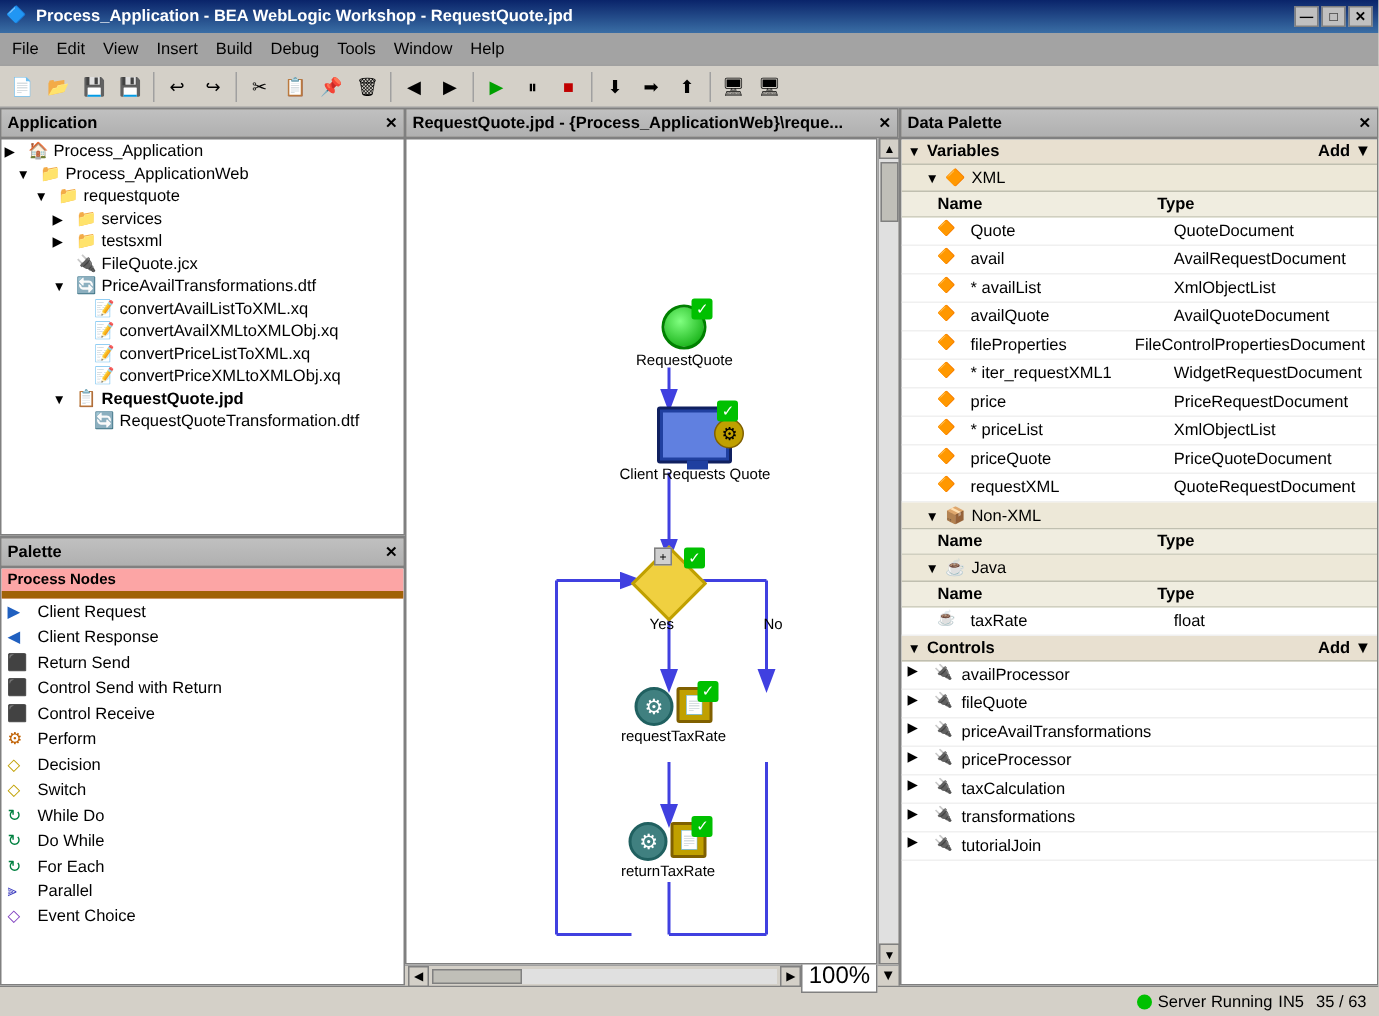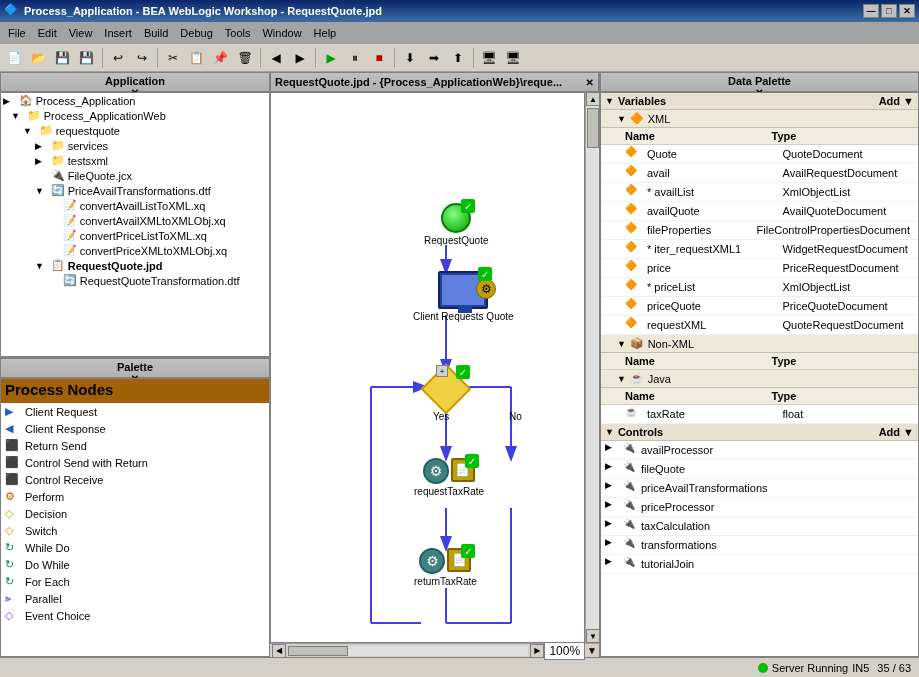--- a/index.html
+++ b/index.html
@@ -55,21 +55,20 @@
     .panel-header {
       background: linear-gradient(to bottom, #c0c0c0, #b0b0b0);
       border: 1px solid #808080;
       padding: 2px 4px;
       font-size: 11px;
       font-weight: bold;
       display: flex;
       align-items: center;
       justify-content: space-between;
       height: 20px;
-      flex-direction: column;
     }
     .panel-close { cursor: pointer; font-size: 10px; }
     
     .tree-panel {
       flex: 1;
       background: white;
       overflow: auto;
       border: 1px solid #808080;
       font-size: 11px;
     }
@@ -91,25 +90,25 @@
       flex-direction: column;
     }
     .palette-content {
       flex: 1;
       background: white;
       overflow: auto;
       border: 1px solid #808080;
       font-size: 11px;
     }
     .palette-section-header {
-      background: #a16207;
+      background: #fca5a5;
       padding: 2px 4px;
       font-weight: bold;
-      font-size: 15px;
-      border-bottom: 3px solid #a16207;
+      font-size: 10px;
+      border-bottom: 5px solid #a16207;
     }
     .palette-item {
       display: flex;
       align-items: center;
       padding: 2px 4px;
       cursor: pointer;
     }
     .palette-icon { margin-right: 4px; font-size: 11px; width: 16px; }
     
     .center-header {
@@ -235,21 +234,21 @@
       border-top: 1px solid #a0a0a0;
       display: flex;
       align-items: center;
       padding: 0 2px;
     }
     .zoom-indicator {
       margin-left: auto;
       background: white;
       border: 1px solid #808080;
       padding: 1px 4px;
-      font-size: 12px;
+      font-size: 16px;
     }
 
     
     .circle-green {
       width: 30px; height: 30px;
       background: radial-gradient(circle at 40% 35%, #80ff80, #00a000);
       border-radius: 50%;
       border: 2px solid #008000;
     }
     

